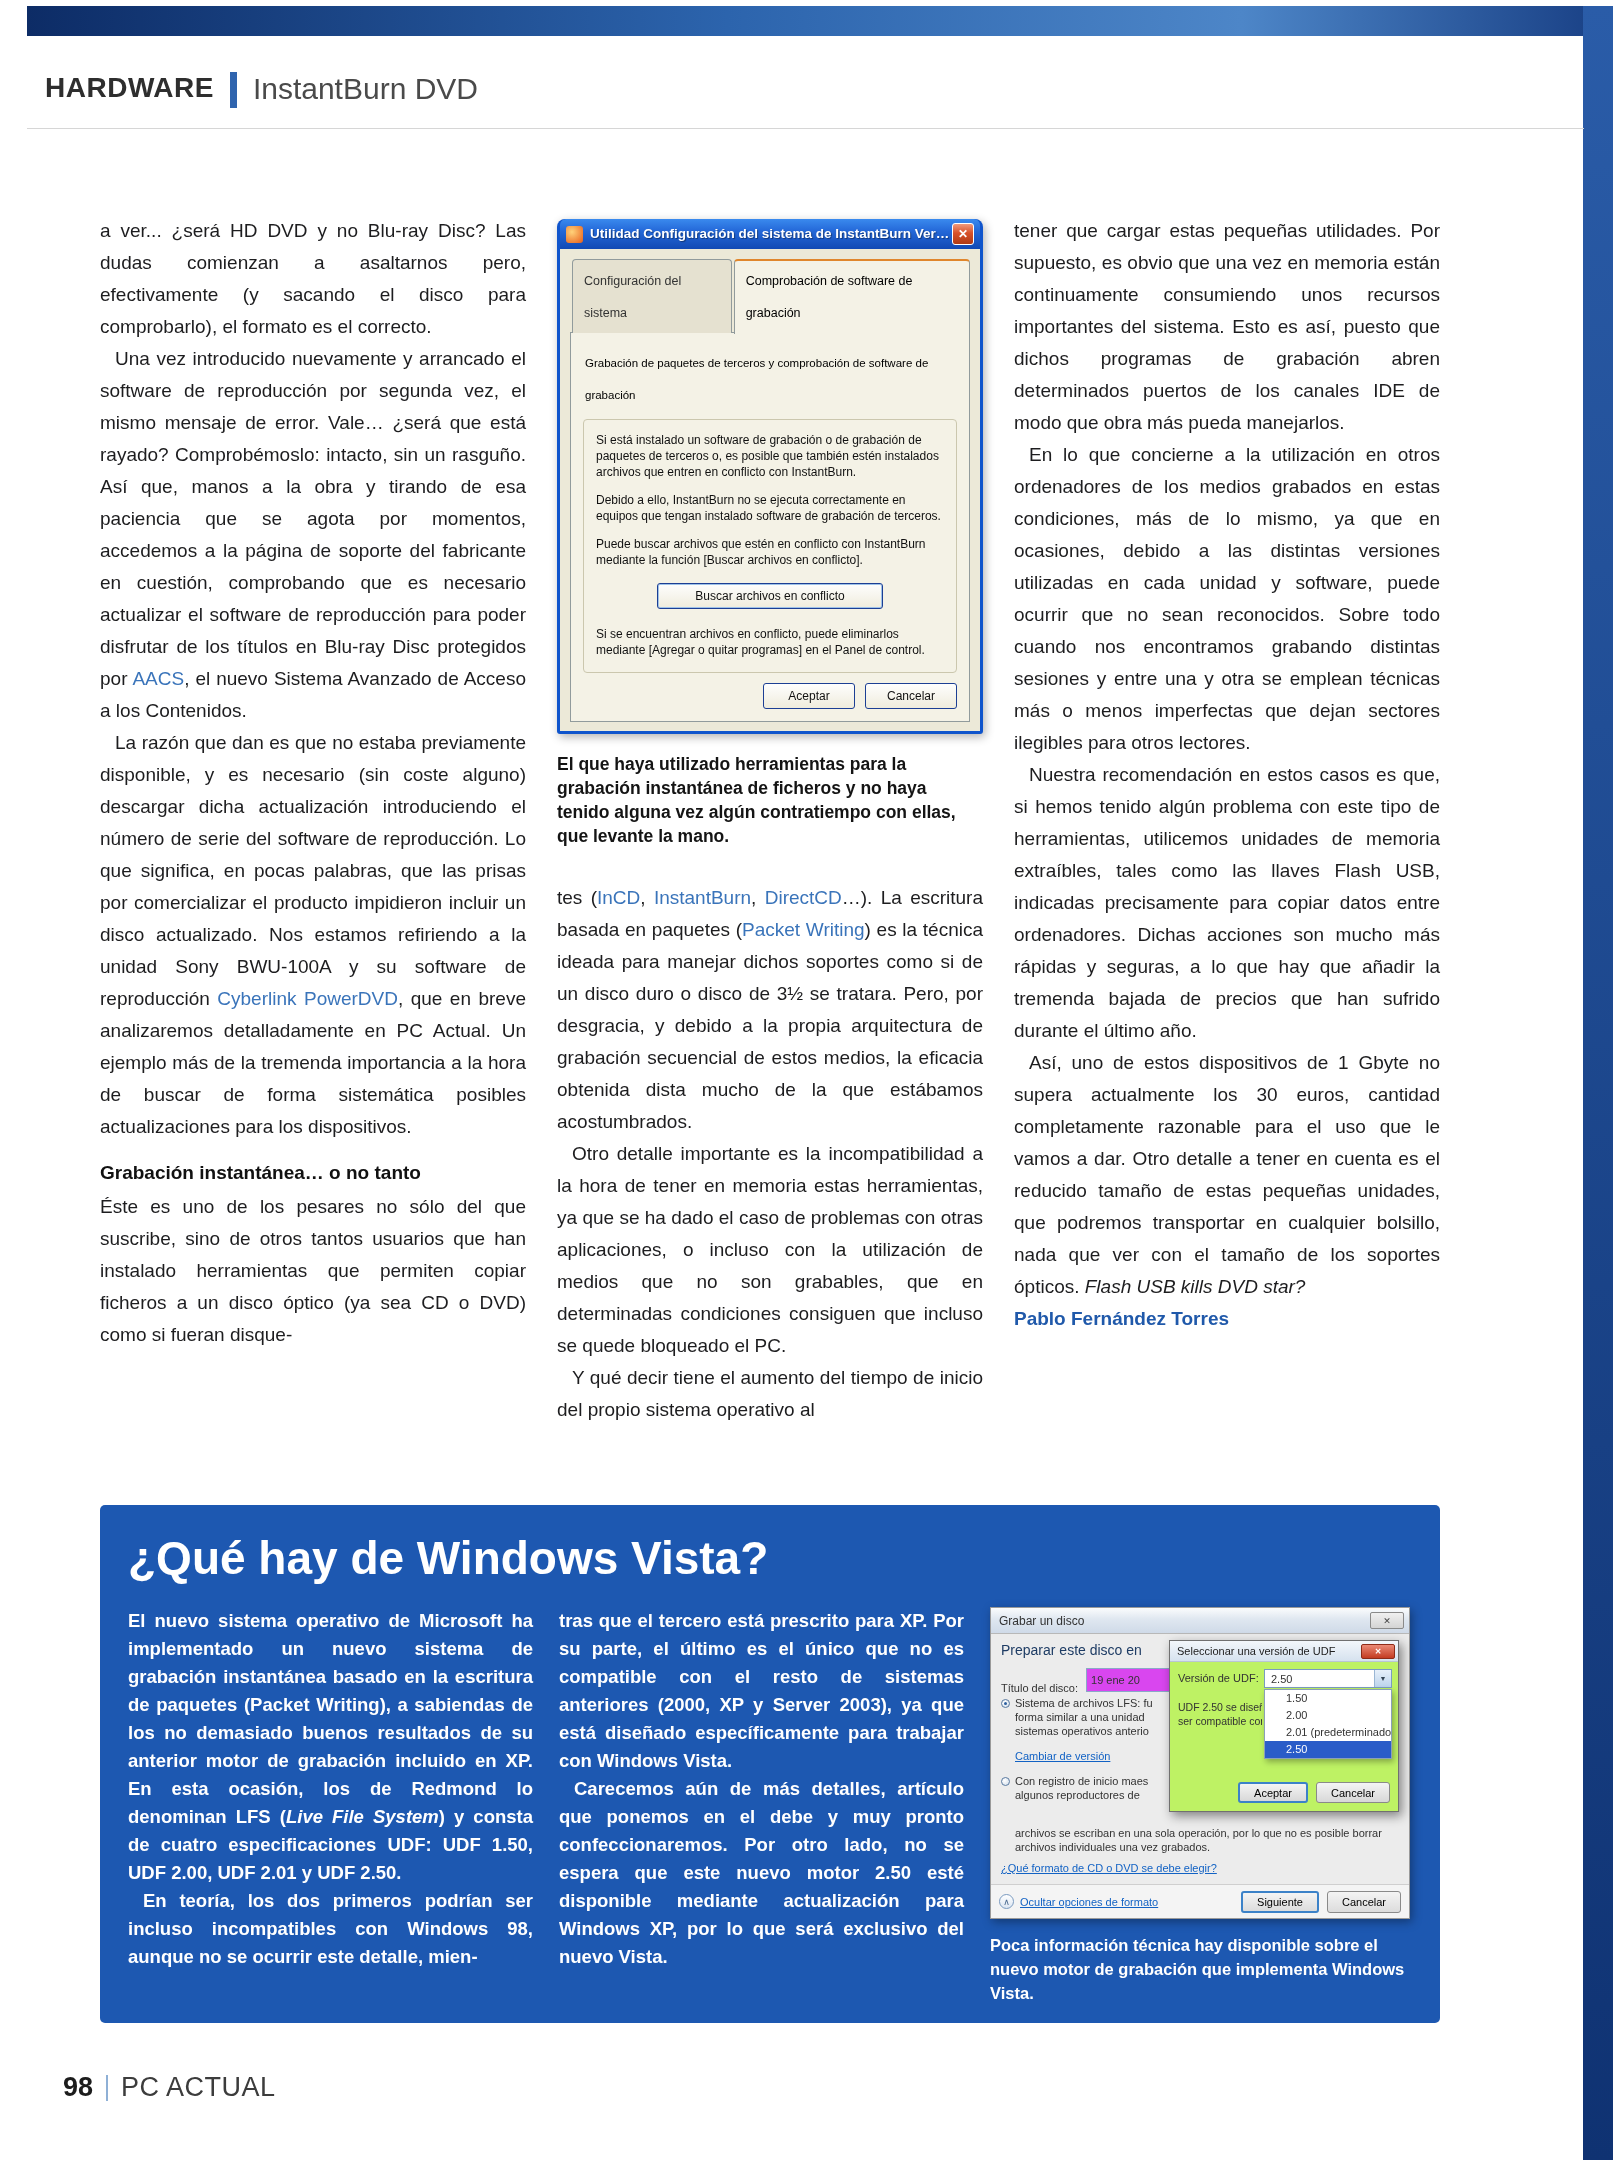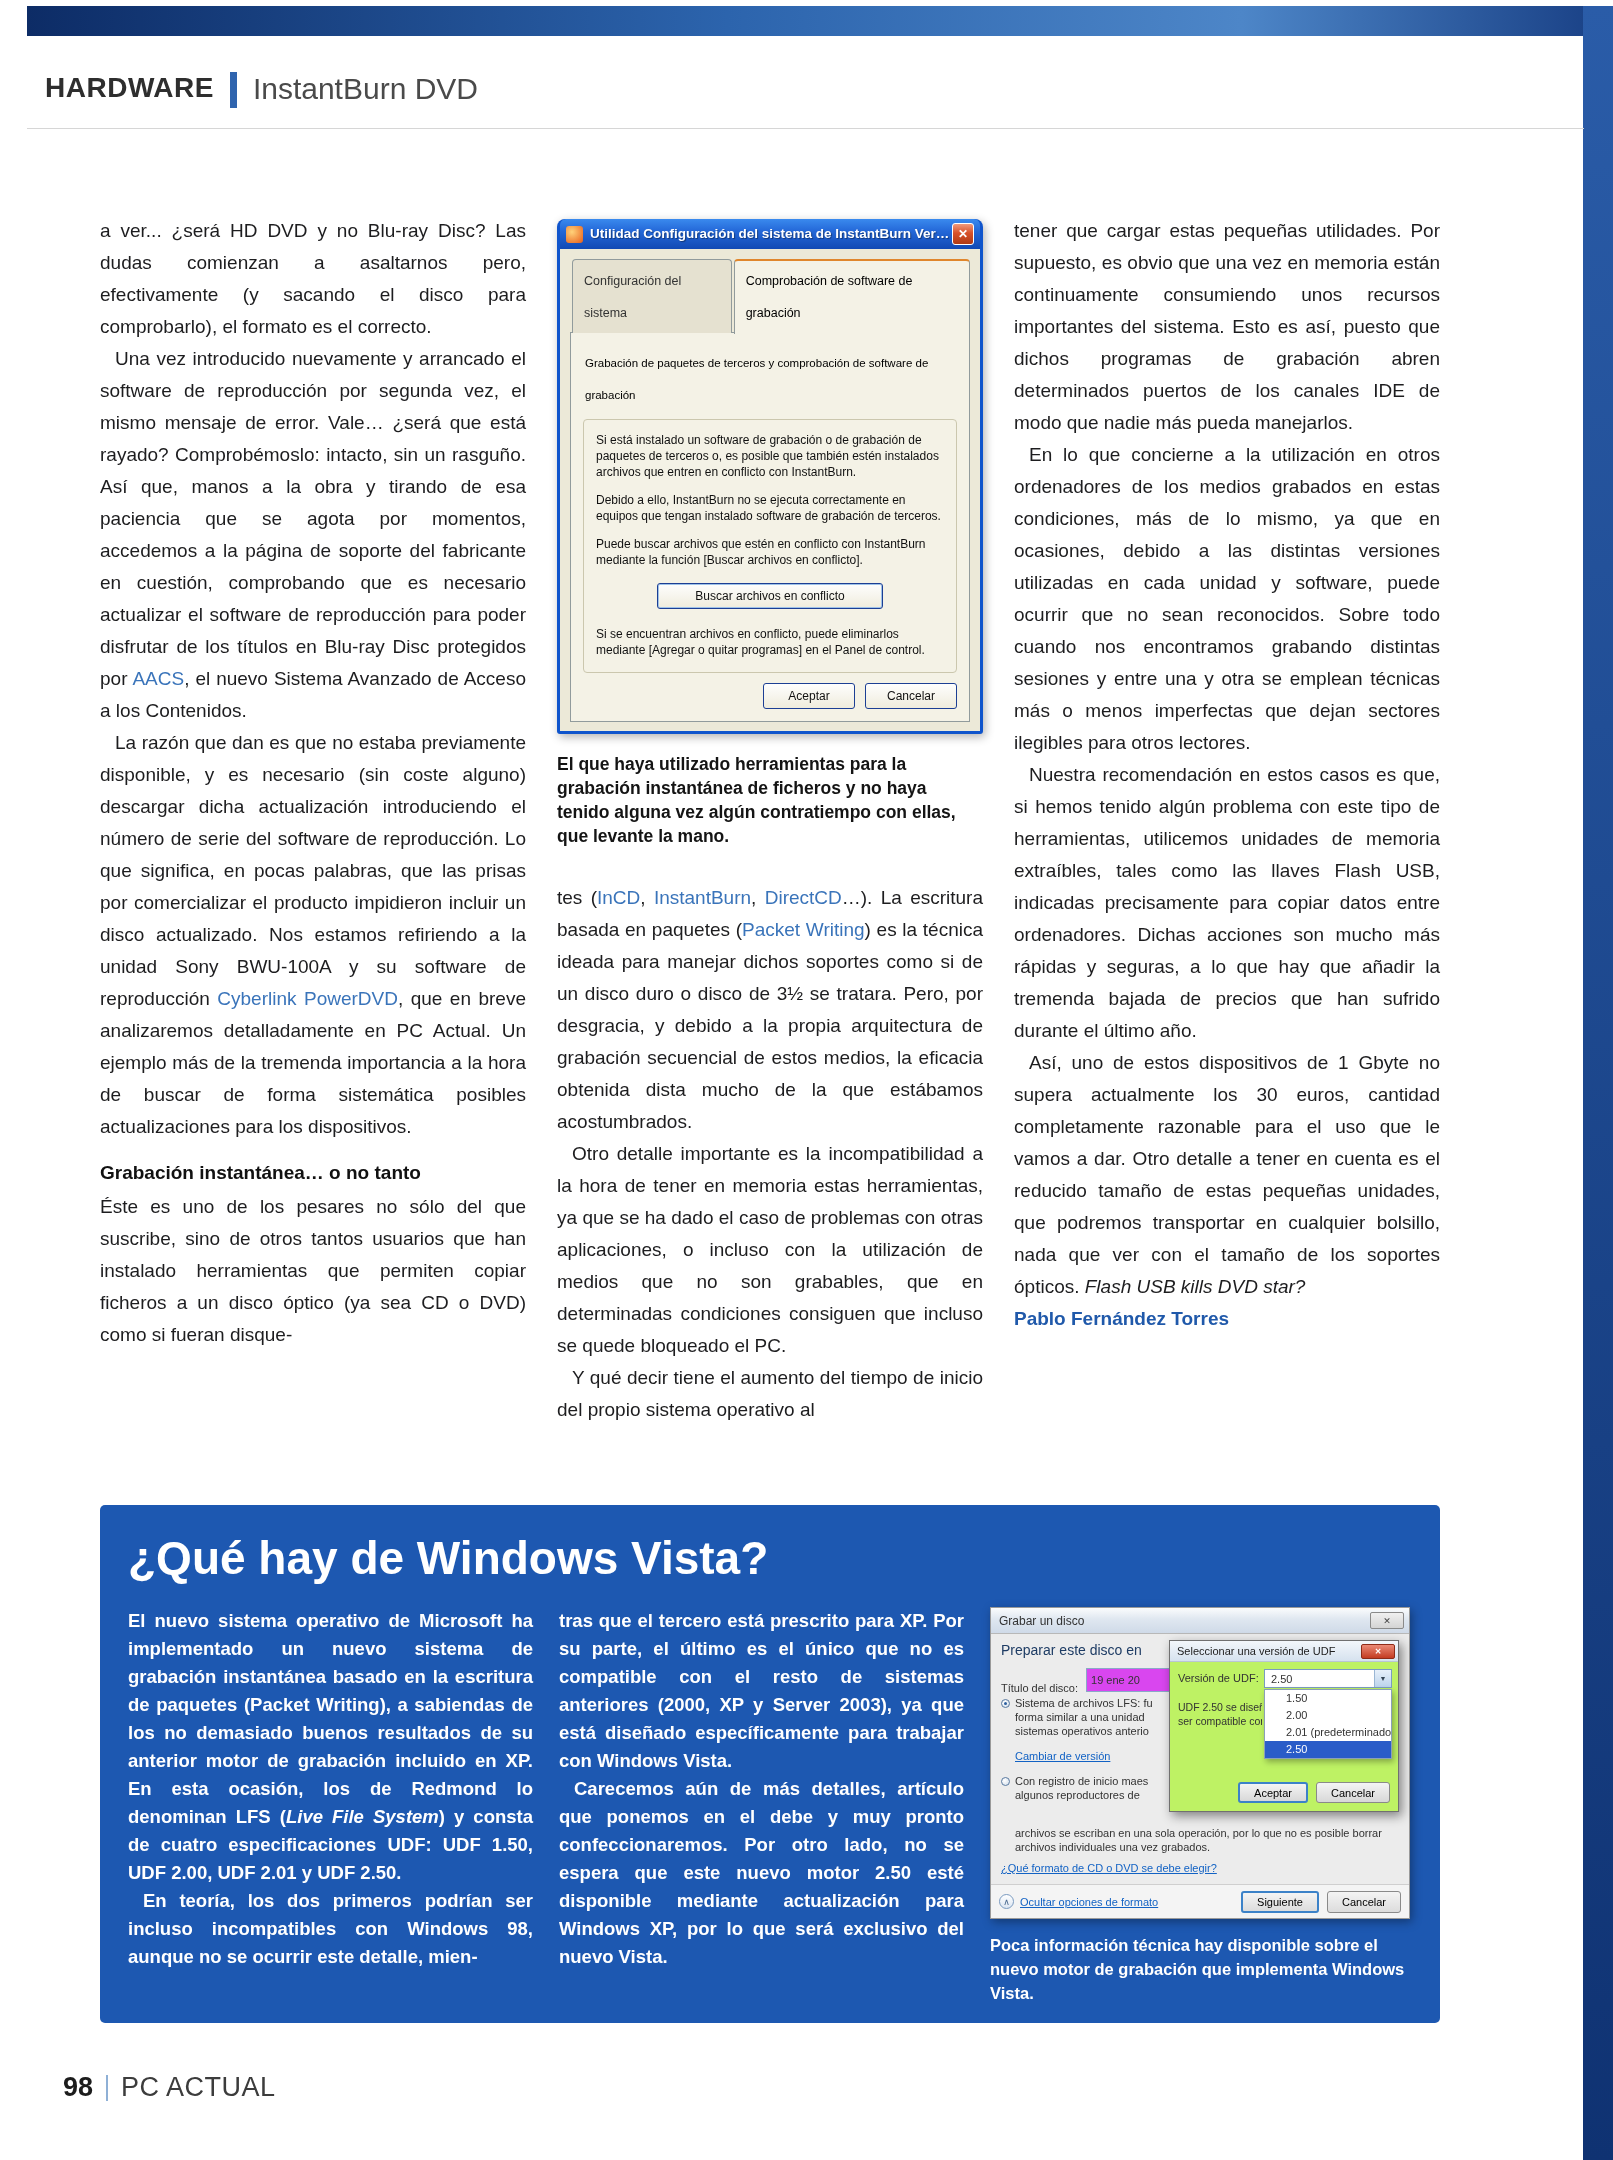--- a/index.html
+++ b/index.html
@@ -199,21 +199,21 @@
     </div>
     <div class="caption">El que haya utilizado herramientas para la grabación instantánea de ficheros y no haya tenido alguna vez algún contratiempo con ellas, que levante la mano.</div>
     <div class="col-flow">
         <p class="para"><span>tes (</span><span class="seg-l">InCD</span><span>, </span><span class="seg-l">InstantBurn</span><span>, </span><span class="seg-l">DirectCD</span><span>…). La escritura basada en paquetes (</span><span class="seg-l">Packet Writing</span><span>) es la técnica ideada para manejar dichos soportes como si de un disco duro o disco de 3½ se tratara. Pero, por desgracia, y debido a la propia arquitectura de grabación secuencial de estos medios, la eficacia obtenida dista mucho de la que estábamos acostumbrados.</span></p>
         <p class="para ind">Otro detalle importante es la incompatibilidad a la hora de tener en memoria estas herramientas, ya que se ha dado el caso de problemas con otras aplicaciones, o incluso con la utilización de medios que no son grabables, que en determinadas condiciones consiguen que incluso se quede bloqueado el PC.</p>
         <p class="para ind">Y qué decir tiene el aumento del tiempo de inicio del propio sistema operativo al</p>
       </div>
   </section>
 
   <section class="col">
-      <p class="para">tener que cargar estas pequeñas utilidades. Por supuesto, es obvio que una vez en memoria están continuamente consumiendo unos recursos importantes del sistema. Esto es así, puesto que dichos programas de grabación abren determinados puertos de los canales IDE de modo que nadie más pueda manejarlos.</p>
+      <p class="para">tener que cargar estas pequeñas utilidades. Por supuesto, es obvio que una vez en memoria están continuamente consumiendo unos recursos importantes del sistema. Esto es así, puesto que dichos programas de grabación abren determinados puertos de los canales IDE de modo que obra más pueda manejarlos.</p>
       <p class="para ind">En lo que concierne a la utilización en otros ordenadores de los medios grabados en estas condiciones, más de lo mismo, ya que en ocasiones, debido a las distintas versiones utilizadas en cada unidad y software, puede ocurrir que no sean reconocidos. Sobre todo cuando nos encontramos grabando distintas sesiones y entre una y otra se emplean técnicas más o menos imperfectas que dejan sectores ilegibles para otros lectores.</p>
       <p class="para ind">Nuestra recomendación en estos casos es que, si hemos tenido algún problema con este tipo de herramientas, utilicemos unidades de memoria extraíbles, tales como las llaves Flash USB, indicadas precisamente para copiar datos entre ordenadores. Dichas acciones son mucho más rápidas y seguras, a lo que hay que añadir la tremenda bajada de precios que han sufrido durante el último año.</p>
       <p class="para ind"><span>Así, uno de estos dispositivos de 1 Gbyte no supera actualmente los 30 euros, cantidad completamente razonable para el uso que le vamos a dar. Otro detalle a tener en cuenta es el reducido tamaño de estas pequeñas unidades, que podremos transportar en cualquier bolsillo, nada que ver con el tamaño de los soportes ópticos. </span><span class="seg-i">Flash USB kills DVD star?</span></p>
       <p class="para"><span class="seg-by">Pablo Fernández Torres</span></p>
     </section>
 </main>
 
 <section class="vista-box">
   <h2 class="box-title">¿Qué hay de Windows Vista?</h2>
   <div class="box-cols">

